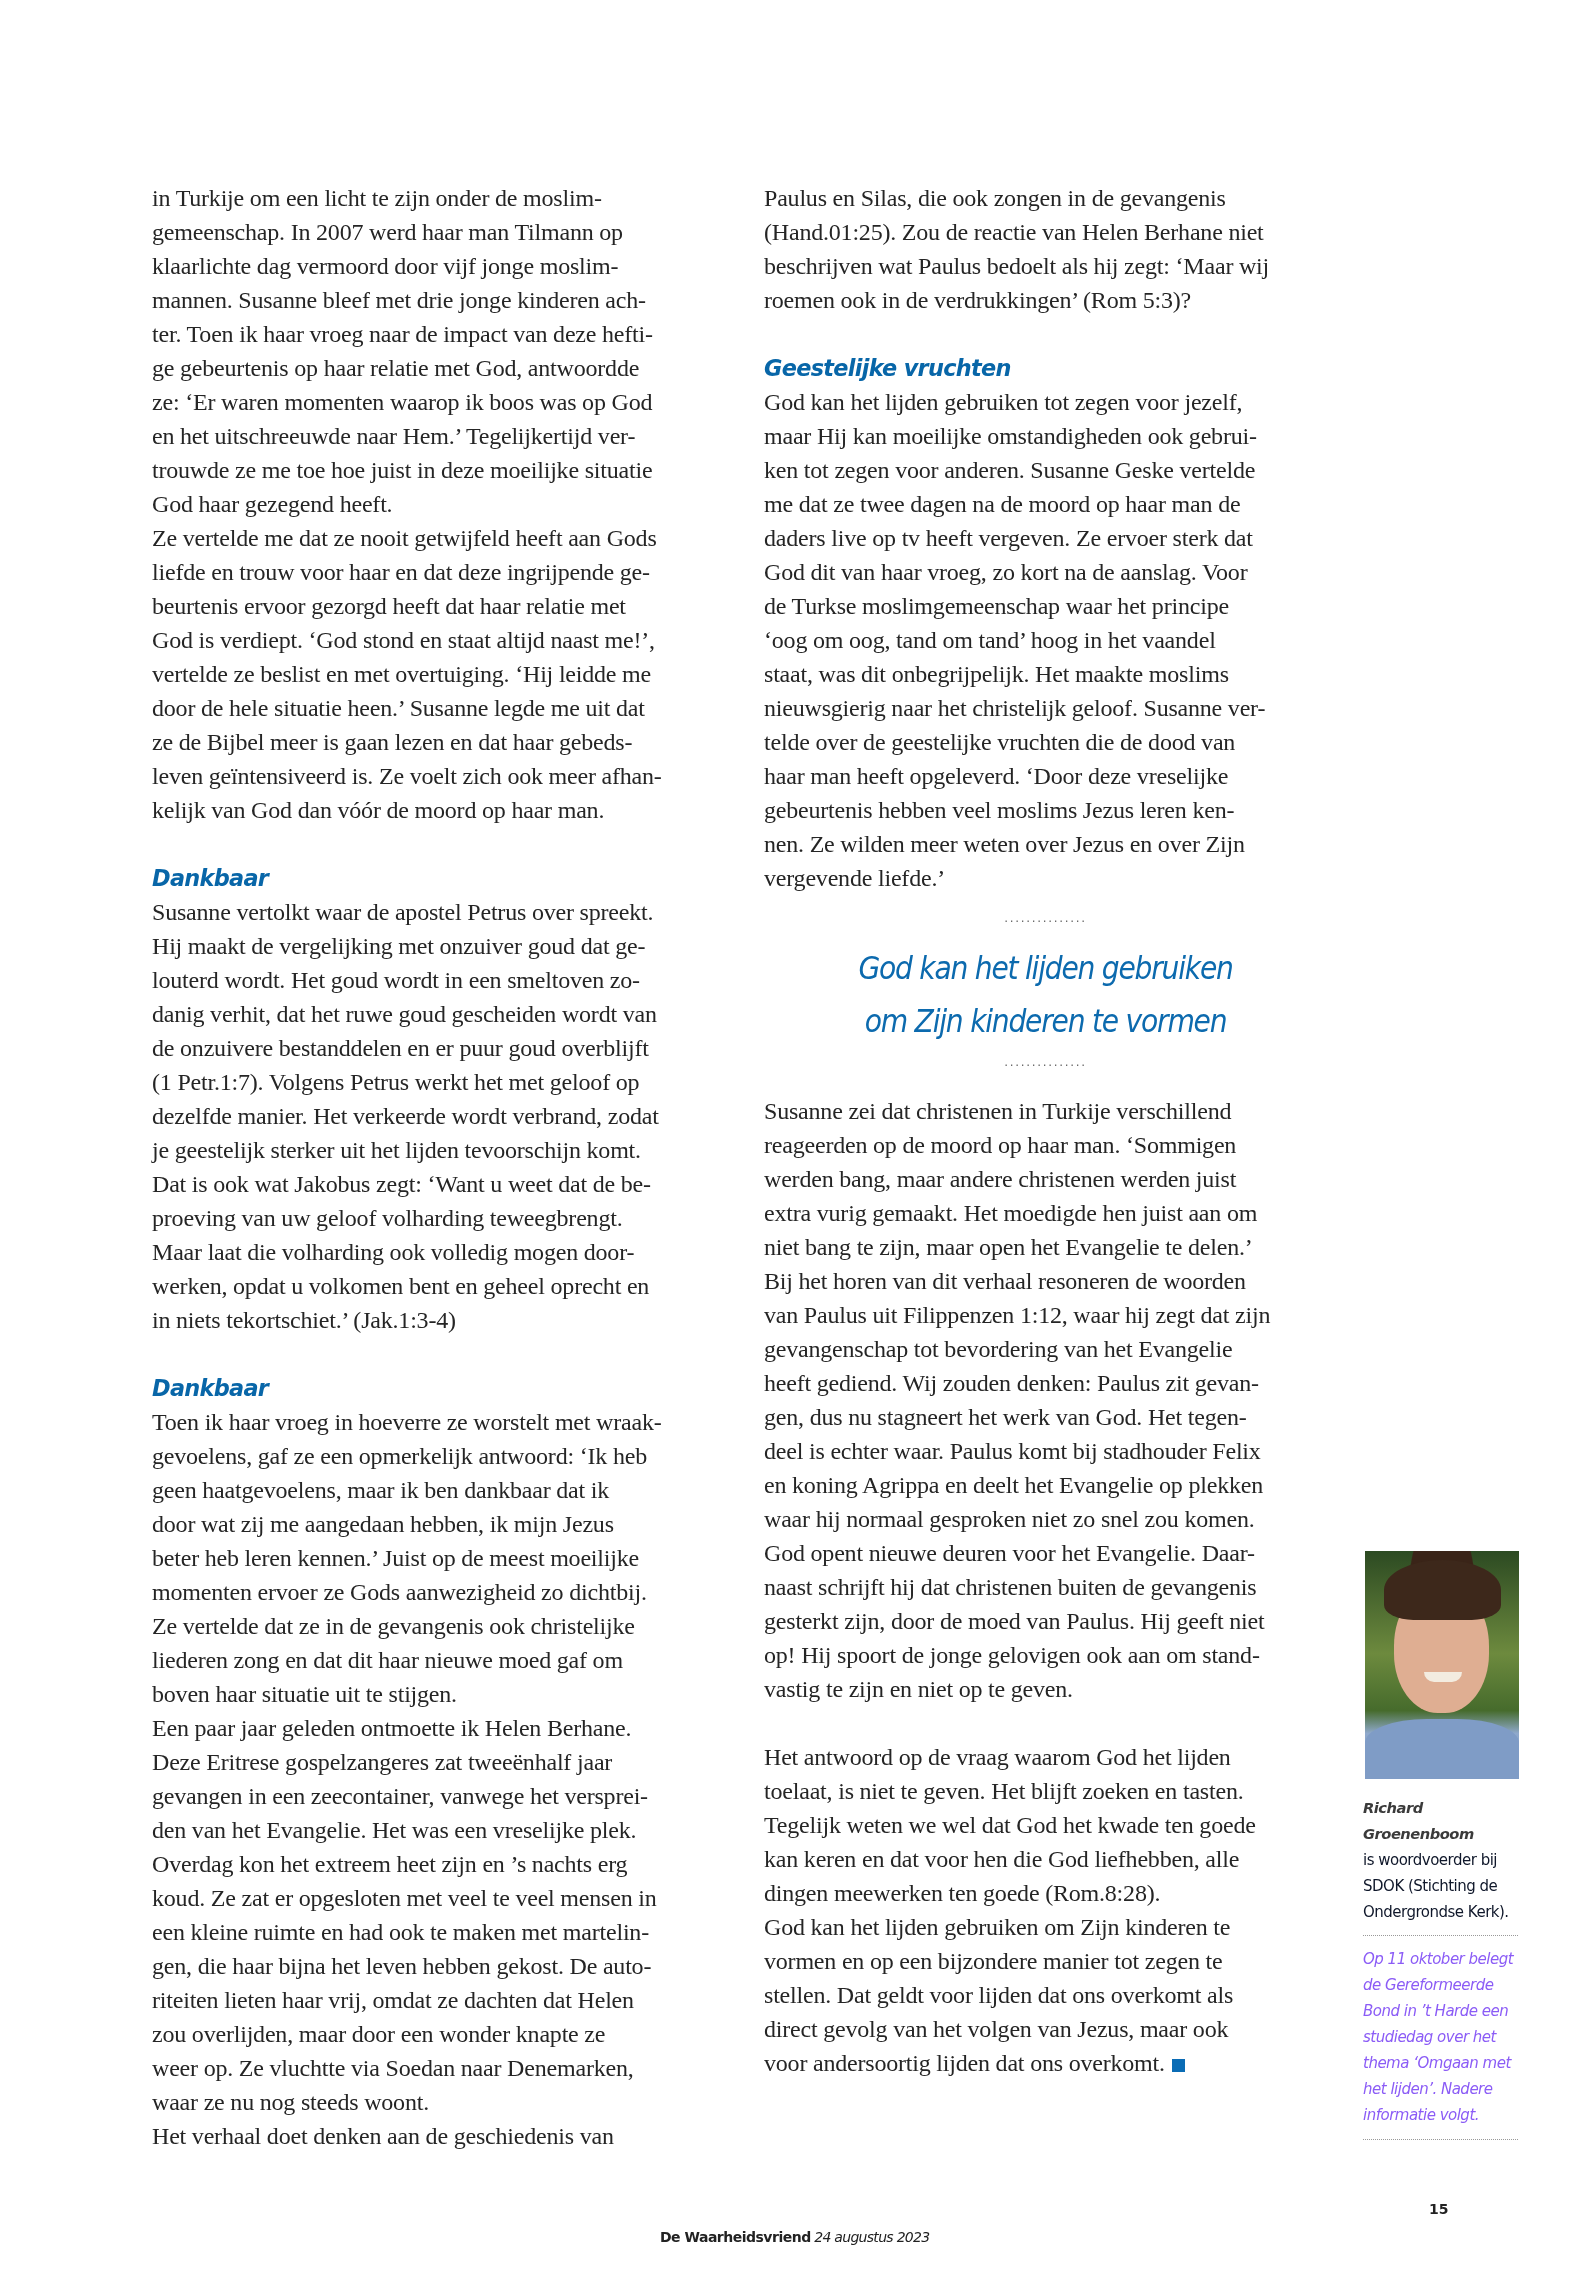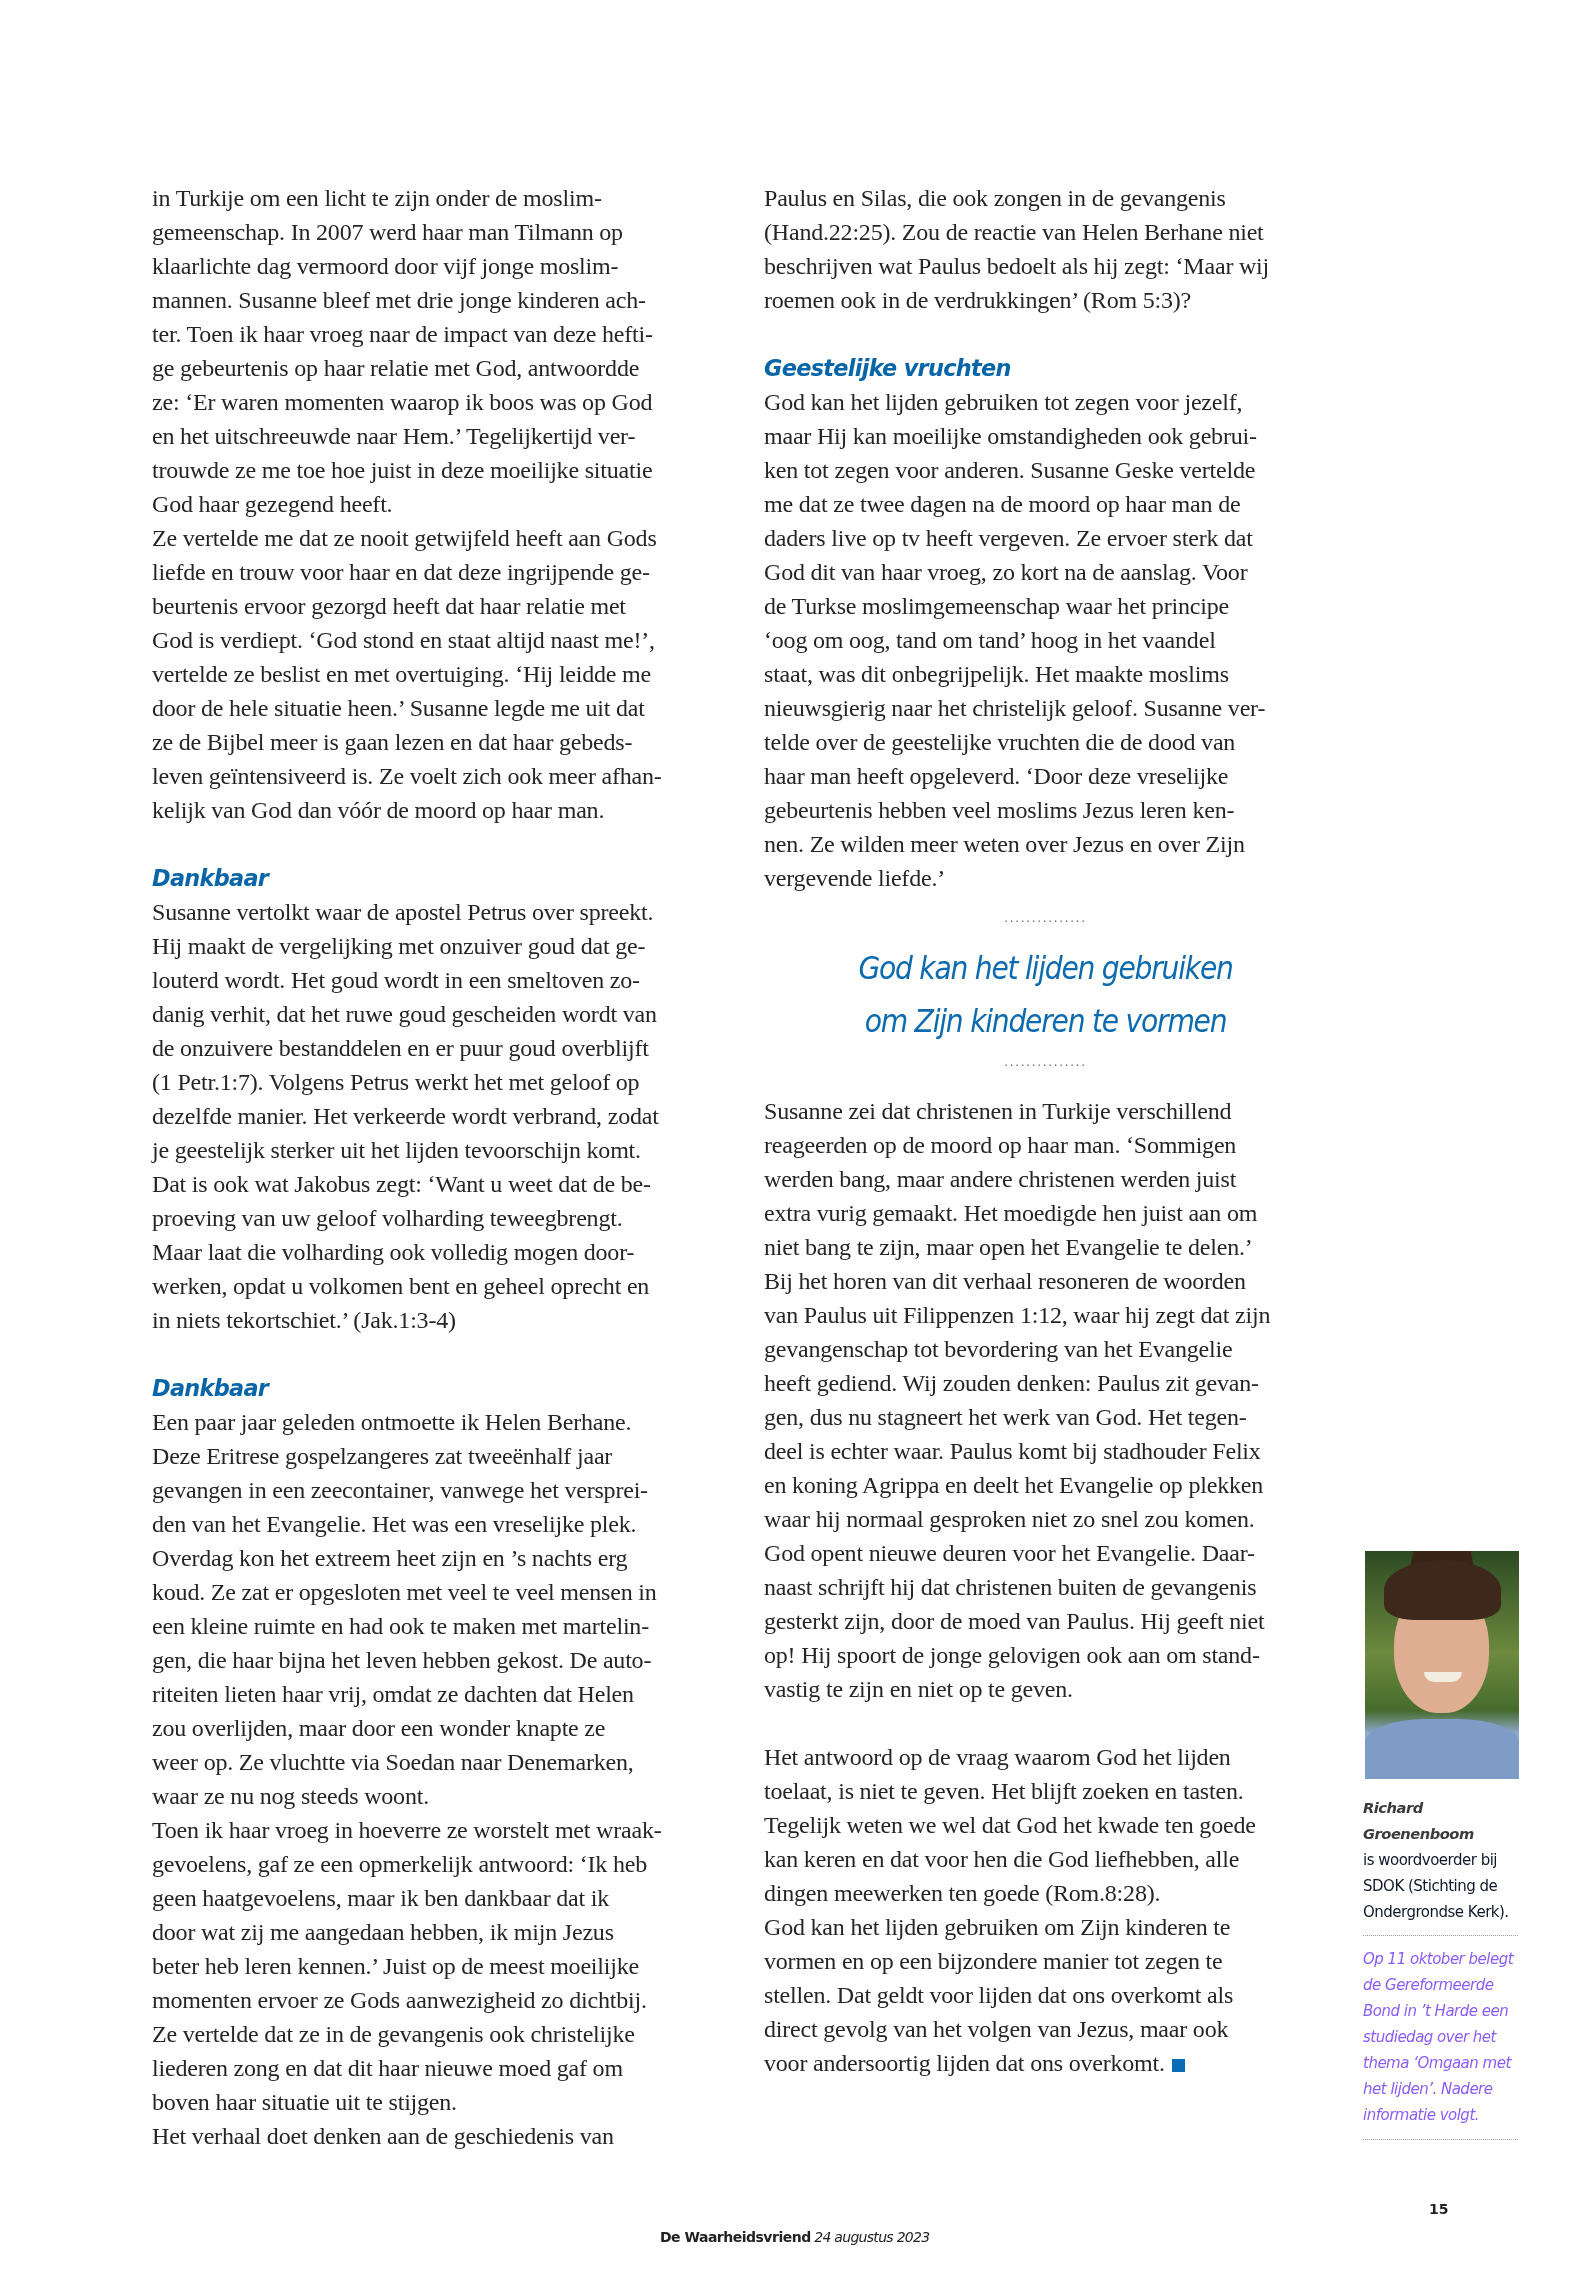--- a/index.html
+++ b/index.html
@@ -68,47 +68,47 @@
 (1 Petr.1:7). Volgens Petrus werkt het met geloof op
 dezelfde manier. Het verkeerde wordt verbrand, zodat
 je geestelijk sterker uit het lijden tevoorschijn komt.
 Dat is ook wat Jakobus zegt: ‘Want u weet dat de be-
 proeving van uw geloof volharding teweegbrengt.
 Maar laat die volharding ook volledig mogen door-
 werken, opdat u volkomen bent en geheel oprecht en
 in niets tekortschiet.’ (Jak.1:3-4)</p>
     <div class="gap"></div>
     <h3>Dankbaar</h3>
+    <p>Toen ik haar vroeg in hoeverre ze worstelt met wraak-
+gevoelens, gaf ze een opmerkelijk antwoord: ‘Ik heb
+geen haatgevoelens, maar ik ben dankbaar dat ik
+door wat zij me aangedaan hebben, ik mijn Jezus
+beter heb leren kennen.’ Juist op de meest moeilijke
+momenten ervoer ze Gods aanwezigheid zo dichtbij.
+Ze vertelde dat ze in de gevangenis ook christelijke
+liederen zong en dat dit haar nieuwe moed gaf om
+boven haar situatie uit te stijgen.</p>
     <p>Een paar jaar geleden ontmoette ik Helen Berhane.
 Deze Eritrese gospelzangeres zat tweeënhalf jaar
 gevangen in een zeecontainer, vanwege het versprei-
 den van het Evangelie. Het was een vreselijke plek.
 Overdag kon het extreem heet zijn en ’s nachts erg
 koud. Ze zat er opgesloten met veel te veel mensen in
 een kleine ruimte en had ook te maken met martelin-
 gen, die haar bijna het leven hebben gekost. De auto-
 riteiten lieten haar vrij, omdat ze dachten dat Helen
 zou overlijden, maar door een wonder knapte ze
 weer op. Ze vluchtte via Soedan naar Denemarken,
 waar ze nu nog steeds woont.</p>
-    <p>Toen ik haar vroeg in hoeverre ze worstelt met wraak-
-gevoelens, gaf ze een opmerkelijk antwoord: ‘Ik heb
-geen haatgevoelens, maar ik ben dankbaar dat ik
-door wat zij me aangedaan hebben, ik mijn Jezus
-beter heb leren kennen.’ Juist op de meest moeilijke
-momenten ervoer ze Gods aanwezigheid zo dichtbij.
-Ze vertelde dat ze in de gevangenis ook christelijke
-liederen zong en dat dit haar nieuwe moed gaf om
-boven haar situatie uit te stijgen.</p>
     <p>Het verhaal doet denken aan de geschiedenis van</p>
   </div>
 
   <div class="col col-mid">
     <p>Paulus en Silas, die ook zongen in de gevangenis
-(Hand.22:25). Zou de reactie van Helen Berhane niet
+(Hand.01:25). Zou de reactie van Helen Berhane niet
 beschrijven wat Paulus bedoelt als hij zegt: ‘Maar wij
 roemen ook in de verdrukkingen’ (Rom 5:3)?</p>
     <div class="gap"></div>
     <h3>Geestelijke vruchten</h3>
     <p>God kan het lijden gebruiken tot zegen voor jezelf,
 maar Hij kan moeilijke omstandigheden ook gebrui-
 ken tot zegen voor anderen. Susanne Geske vertelde
 me dat ze twee dagen na de moord op haar man de
 daders live op tv heeft vergeven. Ze ervoer sterk dat
 God dit van haar vroeg, zo kort na de aanslag. Voor

